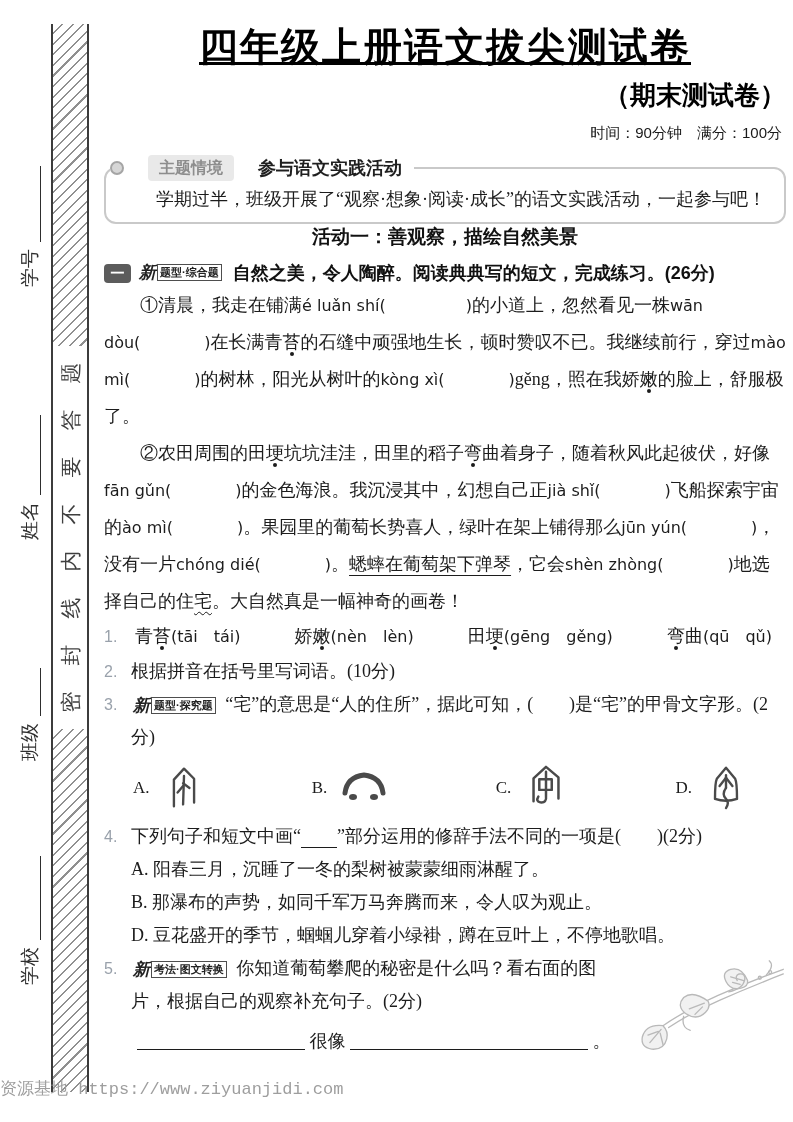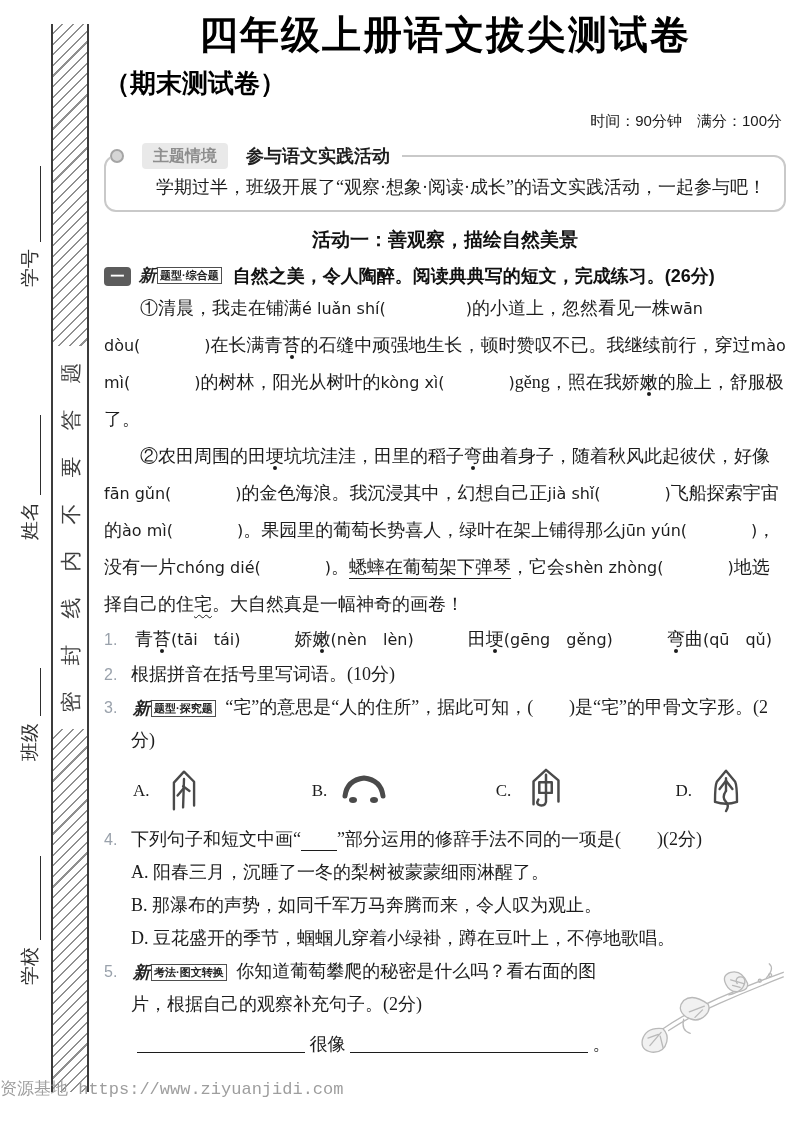--- a/index.html
+++ b/index.html
@@ -37,55 +37,55 @@
     font-size:19px; color:#2e2e2e; justify-content:flex-start;
   }
   .write-line { display:inline-block; border-bottom:1.6px solid #2e2e2e; height:20px; }
 
   
   #main { position:absolute; left:104px; top:0; width:682px; }
 
   .page-title {
     font-family:"Liberation Sans","DejaVu Sans",sans-serif;
     font-weight:bold; font-size:39px; letter-spacing:2px;
-    text-align:center; margin-top:12px; line-height:46px; color:#000;
+    text-align:center; margin-top:24px; line-height:46px; color:#000;text-decoration:underline;
   }
   .page-subtitle {
     font-family:"Liberation Sans","DejaVu Sans",sans-serif;
-    font-weight:bold; font-size:26px; text-align:left; margin-top:8px; line-height:34px; color:#000;
+    font-weight:bold; font-size:26px; text-align:right; margin-top:8px; line-height:34px; color:#000;
   }
   .exam-info {
     font-family:"Liberation Sans","DejaVu Sans",sans-serif;
     font-size:15px; text-align:right; margin-top:12px; padding-right:4px; color:#1a1a1a;
   }
 
   .theme-box {
     position:relative; border:2px solid #c9c9c9; border-radius:12px;
     margin-top:24px; padding:12px 14px 9px;
   }
   .theme-header {
     position:absolute; top:-14px; left:4px;
-    display:flex; align-items:center; gap:18px;
+    display:flex; align-items:center; gap:24px;
     background:#ffffff; padding:0 12px 0 0;
   }
   .theme-dot { width:10px; height:10px; border-radius:50%; background:#d6d6d6; border:2.5px solid #a5a5a5; }
   .theme-badge {
     background:#e9e9e9; color:#8d8d8d; border-radius:4px;
     font-family:"Liberation Sans","DejaVu Sans",sans-serif;
     font-weight:bold; font-size:16px; padding:2px 11px; line-height:22px;
   }
   .theme-title {
     font-family:"Liberation Sans","DejaVu Sans",sans-serif;
     font-weight:bold; font-size:18px; color:#1f1f1f;
   }
   .theme-body { font-size:18px; line-height:27px; text-indent:2em; margin-top:5px; }
 
   .activity-heading {
     font-family:"Liberation Sans","DejaVu Sans",sans-serif;
-    font-weight:bold; font-size:19px; text-align:center; margin-top:15px; color:#111;
+    font-weight:bold; font-size:19px; text-align:center; margin-top:0; color:#111;
   }
 
   .section-row { display:flex; align-items:flex-start; gap:6px; margin-top:10px; }
   .secnum {
     background:#5c5c5c; color:#fff; border-radius:4px;
     min-width:27px; height:19px; margin-top:4px;
     display:inline-flex; align-items:center; justify-content:center;
     font-weight:bold; font-size:14px;
     font-family:"Liberation Sans","DejaVu Sans",sans-serif;
   }

